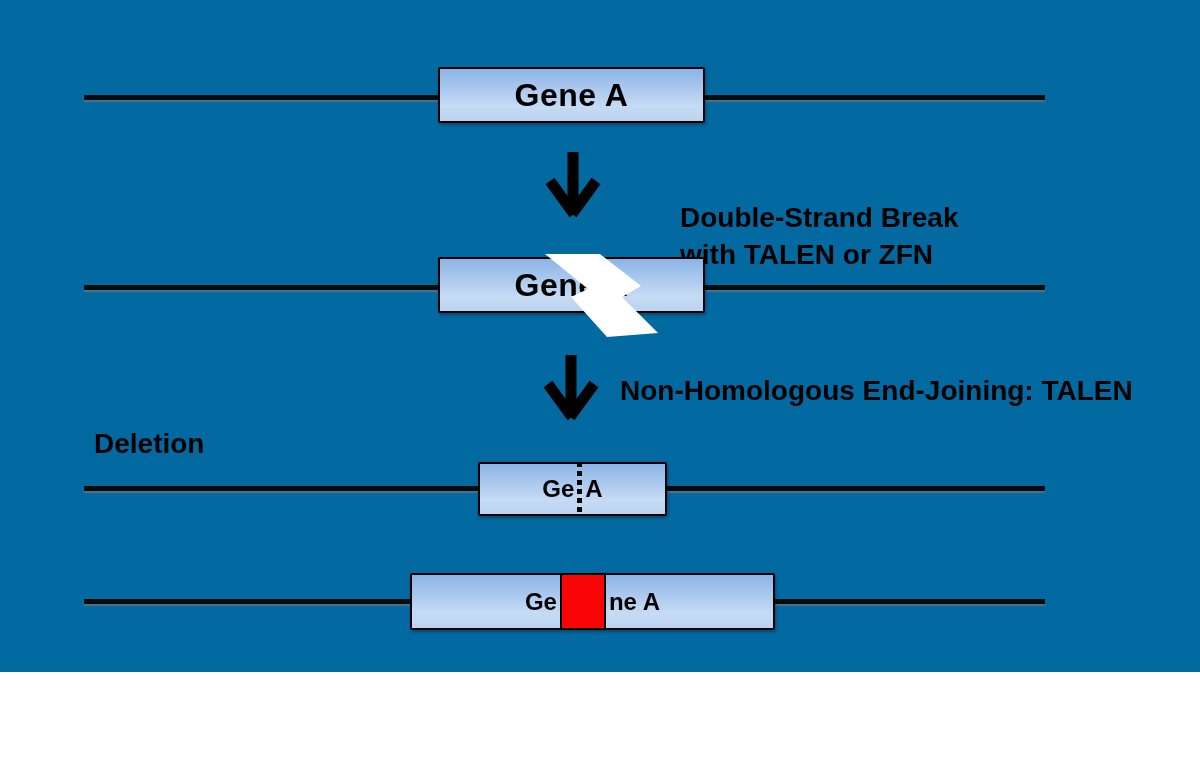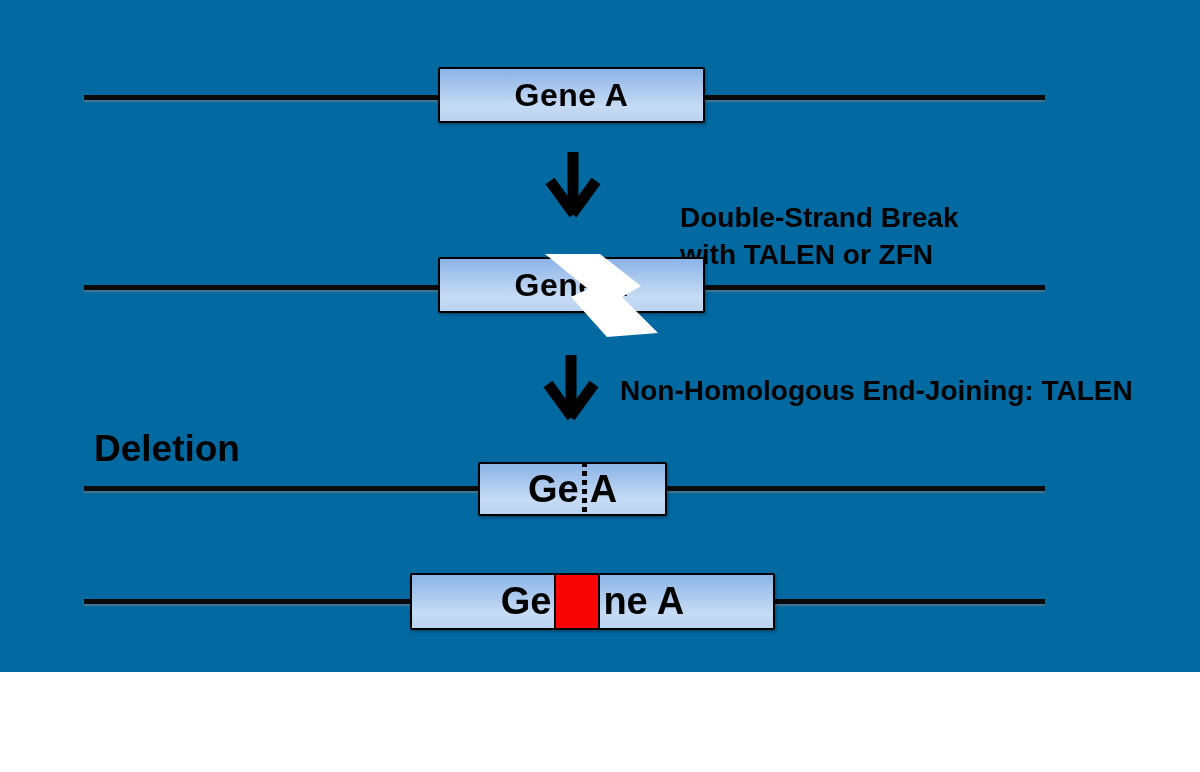--- a/index.html
+++ b/index.html
@@ -15,31 +15,31 @@
   .gene-box {
     position:absolute; border:2px solid #000; border-radius:2px;
     background:linear-gradient(180deg,#8cb4e7 0%, #c6dbf4 72%, #bad3f0 100%);
     box-shadow:1px 2px 3px rgba(0,0,0,0.30);
     display:flex; align-items:center; justify-content:center;
   }
   .gene-box .box-text { font-size:32px; letter-spacing:0.5px; }
   .step-arrow { position:absolute; }
   .step-arrow svg { display:block; }
   .step-label { position:absolute; font-size:28px; line-height:37px; white-space:nowrap; }
-  .row-label { position:absolute; font-size:37px; white-space:nowrap;text-align:right; }
+  .row-label { position:absolute; font-size:28px; white-space:nowrap;text-align:right; }
   .tear-overlay { position:absolute; pointer-events:none; }
   .dash-cut {
     width:5px; align-self:stretch; margin:-2px 3px;
     background:repeating-linear-gradient(to bottom,#000 0 5px, transparent 5px 9px);
   }
   .red-insert {
     width:42px; align-self:stretch; margin:-2px 3px;
     background:#fa0505; border:2px solid #000;
   }
-  .small-box-text { font-size:38px; }
+  .small-box-text { font-size:24px; }
 </style>
 </head>
 <body>
 
 <div id="canvas">
 
   <div class="dna-line" style="left:84px; top:95px; width:961px;"></div>
   <div class="gene-box" style="left:438px; top:67px; width:263px; height:52px;">
     <span class="box-text">Gene A</span>
   </div>

